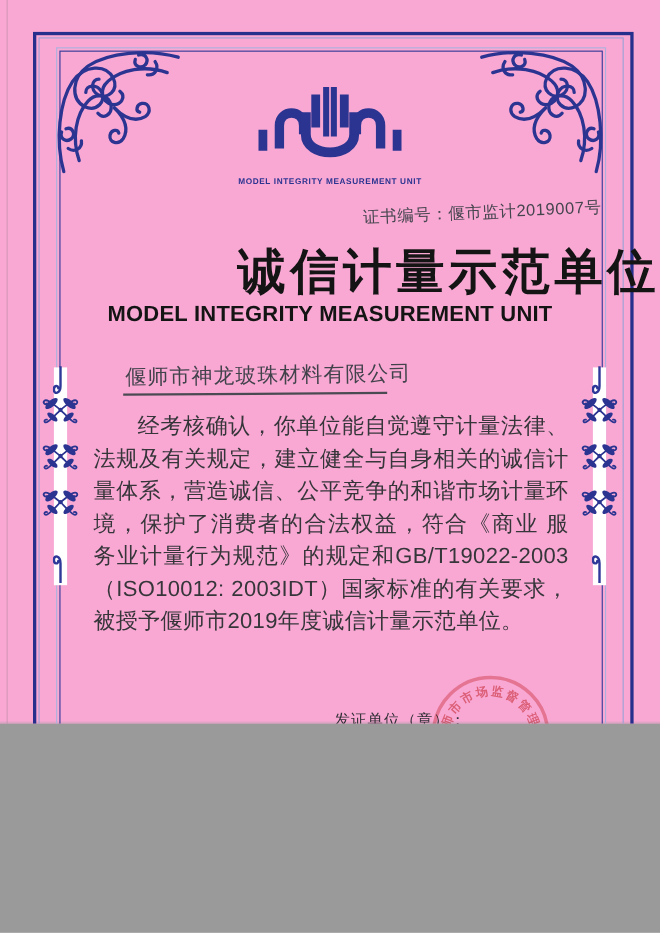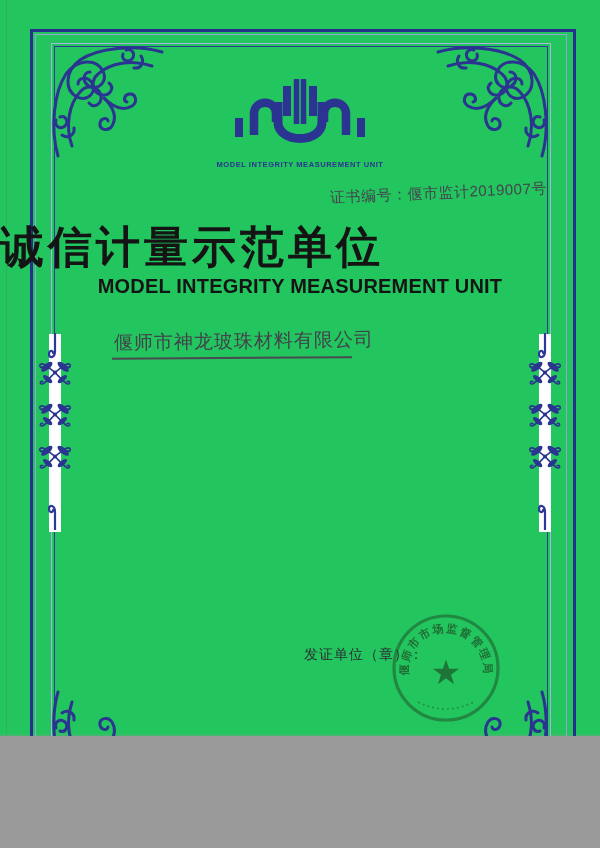--- a/index.html
+++ b/index.html
@@ -1,18 +1,18 @@
 <!DOCTYPE html>
 <html><head>
 <meta charset="utf-8">
 <style>
   html,body{margin:0;padding:0;background:#9a9a9a;}
   .page{
-    position:relative;width:600px;height:736px;margin:0 auto;
-    background:#22c55e;overflow:hidden;
+    position:relative;width:600px;height:658px;margin:0 auto;
+    background:#f9a8d4;overflow:hidden;
     font-family:"Liberation Sans","DejaVu Sans",sans-serif;
   }
   
   .scan-left{position:absolute;left:6px;top:0;width:1px;height:100%;background:rgba(110,110,110,.28);}
   .scan-bottom{position:absolute;left:0;bottom:0;width:100%;height:2px;background:rgba(150,150,150,.25);}
 
   
   .frame-outer{position:absolute;left:30px;top:29px;width:540px;height:788px;border:3px solid #272f8d;}
   .frame-light{position:absolute;left:35px;top:34px;width:530px;height:778px;border:1px solid #98a1d6;}
   .frame-deco{position:absolute;left:54px;top:46px;width:492px;height:752px;
@@ -38,21 +38,21 @@
     font-size:7.5px;font-weight:bold;letter-spacing:.55px;color:#2b3490;
   }
 
   
   .cert-no{
     position:absolute;left:330px;top:184px;width:210px;
     font-size:15px;color:#45454e;transform:rotate(-2.5deg);
     letter-spacing:.5px;white-space:nowrap;
   }
   .title-zh{
-    position:absolute;left:0;top:218px;width:600px;text-align:left;
+    position:absolute;left:0;top:218px;width:600px;text-align:right;
     font-family:"Liberation Serif","DejaVu Serif",serif;
     font-size:44px;font-weight:900;letter-spacing:4px;color:#141414;
   }
   .title-en{
     position:absolute;left:0;top:275px;width:600px;text-align:center;
     font-size:20px;font-weight:800;letter-spacing:.2px;color:#141414;
   }
   .awardee{
     position:absolute;left:114px;top:328px;width:300px;
     font-size:19px;color:#42424b;transform:rotate(-.8deg);letter-spacing:1px;
@@ -188,20 +188,21 @@
   <div class="cert-no">
     <span>证书编号：</span><span>偃市监计2019007号</span>
   </div>
 
   <div class="title-zh">诚信计量示范单位</div>
   <div class="title-en">MODEL INTEGRITY MEASUREMENT UNIT</div>
 
   <div class="awardee">偃师市神龙玻珠材料有限公司</div>
   <div class="awardee-line"></div>
 
+  <div class="body-text">经考核确认，你单位能自觉遵守计量法律、法规及有关规定，建立健全与自身相关的诚信计量体系，营造诚信、公平竞争的和谐市场计量环境，保护了消费者的合法权益，符合《商业 服务业计量行为规范》的规定和GB/T19022-2003（ISO10012: 2003IDT）国家标准的有关要求，被授予偃师市2019年度诚信计量示范单位。</div>
 
   <div class="issuer-label">发证单位（章）：</div>
 
   <svg class="seal" viewBox="0 0 120 124">
     <defs>
       <path id="sealArc" d="M 22,66 A 38,38 0 1 1 98,66"></path>
     </defs>
     <circle cx="60" cy="64" r="52" fill="none" stroke="#e08a8a" stroke-width="3.2" opacity=".8"></circle>
     <text font-size="11" fill="#dd7c7c" letter-spacing="2" font-weight="bold">
       <textPath href="#sealArc" startOffset="50%" text-anchor="middle">偃师市市场监督管理局</textPath>

